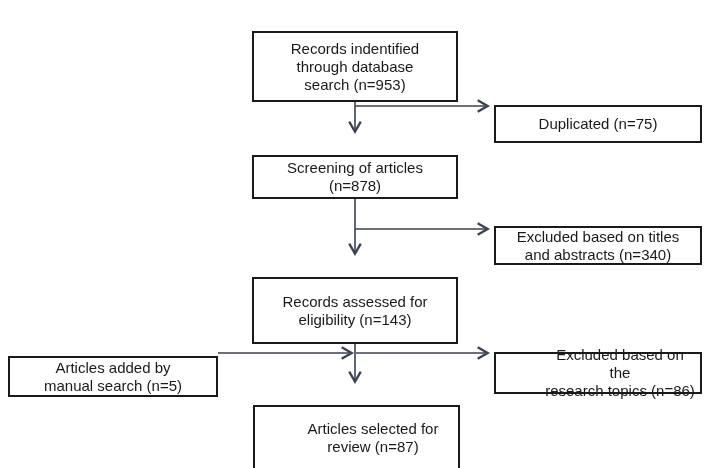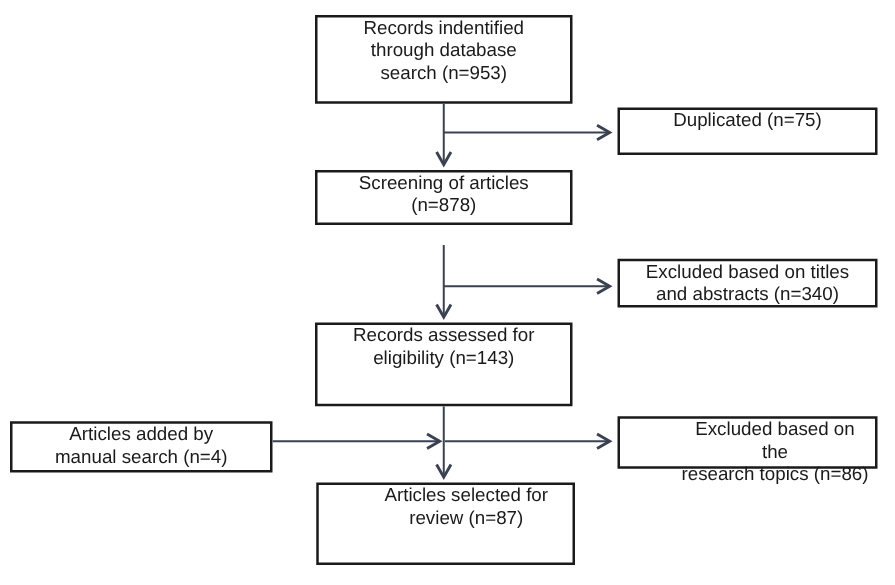--- a/index.html
+++ b/index.html
@@ -22,23 +22,24 @@
     width: 716px;
     height: 468px;
     color: var(--arrow-color, #3a4150);
   }
   .box {
     position: absolute;
     box-sizing: border-box;
     border: 2px solid var(--border-color, #1a1a1a);
     background: #ffffff;
     display: flex;
-    align-items: flex-start;
+    align-items: center;
     justify-content: center;
     text-align: center;
+    margin-top: 19px;
   }
   .box .label {
     white-space: pre-line;
     font-size: 15px;
     line-height: 18px;
     color: var(--text-color, #1a1a1a);
     padding: 0 4px;
   }
   
   .b-identified      { left: 252px; top: 12px;  width: 206px; height: 71px; }
@@ -94,21 +95,21 @@
 and abstracts (n=340)</span>
   </div>
 
   <div class="box b-assessed">
     <span class="label">Records assessed for
 eligibility (n=143)</span>
   </div>
 
   <div class="box b-manual">
     <span class="label">Articles added by
-manual search (n=4)</span>
+manual search (n=5)</span>
   </div>
 
   <div class="box b-excluded-topics">
     <span class="label">Excluded based on the
 research topics (n=86)</span>
   </div>
 
   <div class="box b-selected">
     <span class="label">Articles selected for
 review (n=87)</span>

